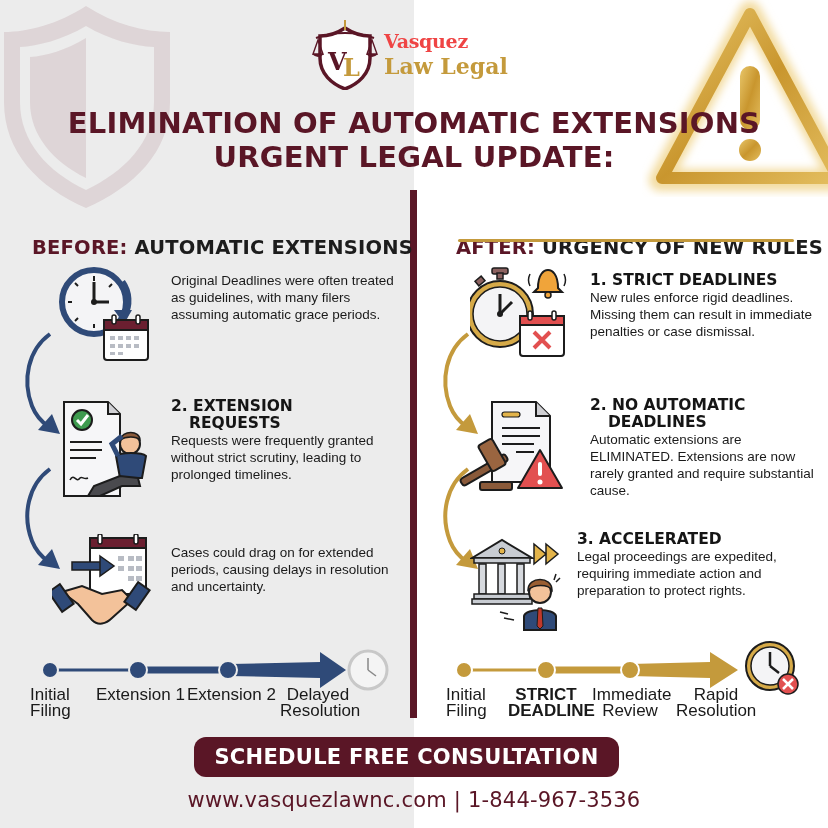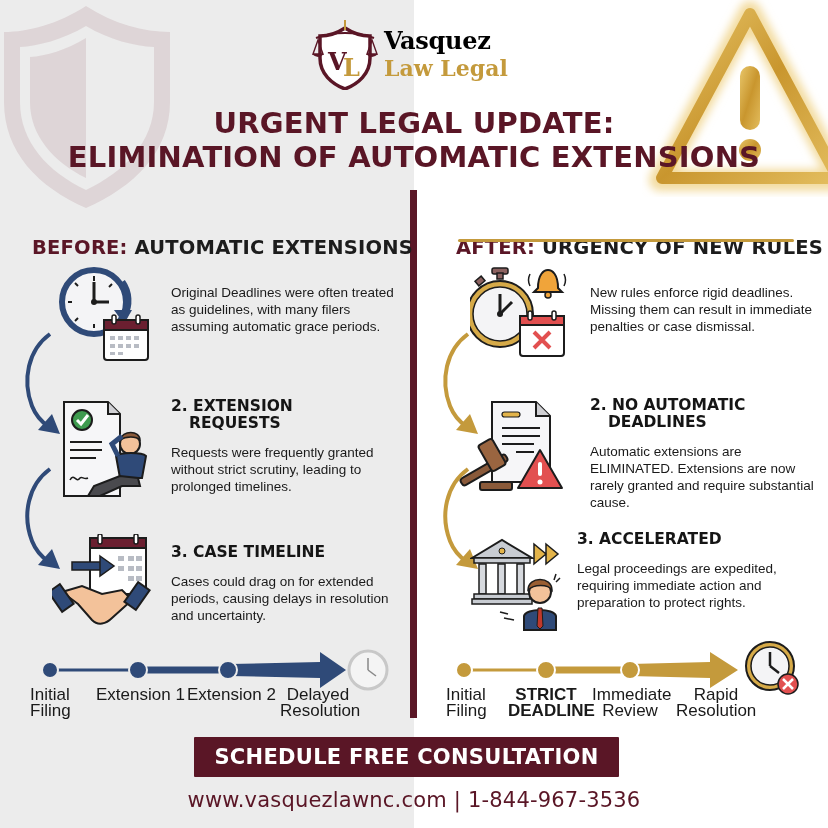--- a/index.html
+++ b/index.html
@@ -9,21 +9,21 @@
     font-family: "Liberation Sans", "DejaVu Sans", sans-serif;
     background: linear-gradient(90deg, #ececec 0%, #ececec 50%, #ffffff 50%, #ffffff 100%);
     color: #1c1c1c;
   }
   .bg-shield { position: absolute; left: -2px; top: 2px; width: 180px; height: 210px; opacity: 0.9; }
   .bg-warning { position: absolute; left: 640px; top: 0; width: 200px; height: 200px; }
 
   .logo { position: absolute; left: 312px; top: 18px; display: flex; align-items: center; }
   .logo svg { width: 66px; height: 72px; }
   .logo .brand { margin-left: 6px; line-height: 1; font-family: "DejaVu Serif", "Liberation Serif", serif; font-weight: bold; }
-  .logo .brand-top { color: #000000; font-size: 24px; letter-spacing: -0.3px; }
+  .logo .brand-top { color: #ef4444; font-size: 19px; letter-spacing: -0.3px; }
   .logo .brand-bottom { color: #c49a3c; font-size: 22px; margin-top: 4px; }
 
   .main-title {
     position: absolute; left: 0; width: 828px; top: 106px; text-align: center;
     color: #5a1626; font-weight: bold; font-size: 29px; line-height: 34px; letter-spacing: 0.2px;
     font-family: "DejaVu Sans", "Liberation Sans", sans-serif;
   }
 
   .divider { position: absolute; left: 410px; top: 190px; width: 7px; height: 528px; background: #5a1626; }
 
@@ -32,32 +32,32 @@
     font-family: "DejaVu Sans", "Liberation Sans", sans-serif; color: #1c1c1c; white-space: nowrap; margin-top: 26px;
   }
   .col-head .accent { color: #5a1626; }
   .col-head.left { left: 32px; }
   .col-head.right { left: 456px; }
   .underline { position: absolute; left: 458px; top: 239px; width: 336px; height: 3px; background: #c49a3c; border-radius: 2px; }
 
   .item { position: absolute; }
   .item .title { font-weight: bold; font-size: 15.5px; line-height: 17px; color: #151515; font-family: "DejaVu Sans", "Liberation Sans", sans-serif; }
   .item .title .indent { display: block; padding-left: 18px; }
-  .item .desc { font-size: 13.5px; line-height: 17px; color: #1a1a1a; margin-top: 12px; }
+  .item .desc { font-size: 13.5px; line-height: 17px; color: #1a1a1a; margin-top: 0; }
   .icon { position: absolute; }
 
   .flow-arrow { position: absolute; }
 
   .timeline { position: absolute; }
   .tl-label { position: absolute; font-size: 17px; line-height: 16px; text-align: center; color: #1a1a1a; white-space: nowrap; }
   .tl-label.bold { font-weight: bold; }
 
   .cta {
     position: absolute; left: 194px; top: 737px; width: 425px; height: 40px;
-    background: #5a1626; border-radius: 1px; color: #ffffff; font-weight: bold;
+    background: #5a1626; border-radius: 12px; color: #ffffff; font-weight: bold;
     font-size: 21px; text-align: center; line-height: 40px; letter-spacing: 0.3px;
     font-family: "DejaVu Sans", "Liberation Sans", sans-serif;
   }
   .contact {
     position: absolute; left: 0; width: 828px; top: 788px; text-align: center;
     color: #5a1626; font-size: 21px; font-weight: normal; letter-spacing: 0.2px;
     font-family: "DejaVu Sans", "Liberation Sans", sans-serif;
   }
 </style>
 </head>
@@ -98,22 +98,22 @@
     <text x="16" y="52" font-family="DejaVu Serif, serif" font-weight="bold" font-size="24" fill="#5a1626">V</text>
     <text x="31" y="58" font-family="DejaVu Serif, serif" font-weight="bold" font-size="24" fill="#c49a3c">L</text>
   </svg>
   <div class="brand">
     <div class="brand-top">Vasquez</div>
     <div class="brand-bottom">Law Legal</div>
   </div>
 </div>
 
 <div class="main-title">
+  <div>ELIMINATION OF AUTOMATIC EXTENSIONS</div>
   <div>URGENT LEGAL UPDATE:</div>
-  <div>ELIMINATION OF AUTOMATIC EXTENSIONS</div>
 </div>
 
 <div class="divider"></div>
 
 <div class="col-head left">
   <span class="accent">BEFORE:</span><span> AUTOMATIC EXTENSIONS</span>
 </div>
 <div class="col-head right">
   <span class="accent">AFTER:</span><span> URGENCY OF NEW RULES</span>
 </div>
@@ -205,21 +205,20 @@
       <rect x="76" y="42" width="6" height="5"></rect>
       <rect x="84" y="42" width="6" height="5"></rect>
     </g>
   <rect x="20" y="28" width="30" height="8" fill="#2f4a78" stroke="#1c1c1c" stroke-width="1.5"></rect>
   <path d="M48 22 L62 32 L48 42 Z" fill="#2f4a78" stroke="#1c1c1c" stroke-width="1.5"></path>
   <path d="M10 58 L26 70 L40 86 C46 92 54 90 60 84 L80 66 L70 56 L50 60 L30 52 Z" fill="#f3c29a" stroke="#1c1c1c" stroke-width="2"></path>
   <rect x="2" y="52" width="14" height="24" transform="rotate(-35 9 64)" fill="#2f4a78" stroke="#1c1c1c" stroke-width="2"></rect>
   <rect x="78" y="50" width="14" height="24" transform="rotate(35 85 62)" fill="#2f4a78" stroke="#1c1c1c" stroke-width="2"></rect>
 </svg>
 <div class="item" style="left:171px;top:544px;width:230px">
-  <div class="title">3. CASE TIMELINE</div>
   <div class="desc">Cases could drag on for extended periods, causing delays in resolution and uncertainty.</div>
 </div>
 
 <svg class="timeline" style="left:30px;top:648px;width:370px;height:44px" viewBox="0 0 370 44">
   <line x1="20" y1="22" x2="108" y2="22" stroke="#2f4a78" stroke-width="3"></line>
   <line x1="108" y1="22" x2="200" y2="22" stroke="#2f4a78" stroke-width="7"></line>
   <path d="M200 16 L290 14 L290 4 L316 22 L290 40 L290 30 L200 28 Z" fill="#2f4a78"></path>
   <circle cx="20" cy="22" r="8" fill="#2f4a78" stroke="#ececec" stroke-width="2"></circle>
   <circle cx="108" cy="22" r="9" fill="#2f4a78" stroke="#ececec" stroke-width="2"></circle>
   <circle cx="198" cy="22" r="9" fill="#2f4a78" stroke="#ececec" stroke-width="2"></circle>
@@ -256,20 +255,21 @@
   <path d="M68 24 C68 10 74 6 78 6 C82 6 88 10 88 24 L92 28 L64 28 Z" fill="#f0a43a" stroke="#1c1c1c" stroke-width="2"></path>
   <circle cx="78" cy="31" r="3" fill="#f0a43a" stroke="#1c1c1c" stroke-width="1.5"></circle>
   <path d="M60 10 C58 14 58 18 60 22 M94 10 C96 14 96 18 94 22" fill="none" stroke="#1c1c1c" stroke-width="1.5"></path>
   <rect x="50" y="52" width="44" height="40" rx="3" fill="#ffffff" stroke="#1c1c1c" stroke-width="2"></rect>
   <rect x="50" y="52" width="44" height="9" fill="#e25050" stroke="#1c1c1c" stroke-width="2"></rect>
   <rect x="58" y="47" width="4" height="9" rx="2" fill="#ffffff" stroke="#1c1c1c" stroke-width="1.5"></rect>
   <rect x="82" y="47" width="4" height="9" rx="2" fill="#ffffff" stroke="#1c1c1c" stroke-width="1.5"></rect>
   <path d="M64 68 L80 84 M80 68 L64 84" stroke="#e25050" stroke-width="4"></path>
 </svg>
 <div class="item" style="left:590px;top:272px;width:225px">
+  <div class="title">1. STRICT DEADLINES</div>
   <div class="desc">New rules enforce rigid deadlines. Missing them can result in immediate penalties or case dismissal.</div>
 </div>
 
 <svg class="flow-arrow" style="left:436px;top:330px;width:50px;height:110px" viewBox="0 0 50 110">
   <path d="M32 4 C10 20 4 50 14 76 C18 86 24 92 30 96" fill="none" stroke="#c49a3c" stroke-width="4"></path>
   <path d="M20 100 L42 104 L34 84 Z" fill="#c49a3c"></path>
 </svg>
 
 <svg class="icon" style="left:456px;top:398px;width:110px;height:96px" viewBox="0 0 110 96">
   <path d="M36 4 L80 4 L94 18 L94 84 L36 84 Z" fill="#f6f6f8" stroke="#1c1c1c" stroke-width="2"></path>

